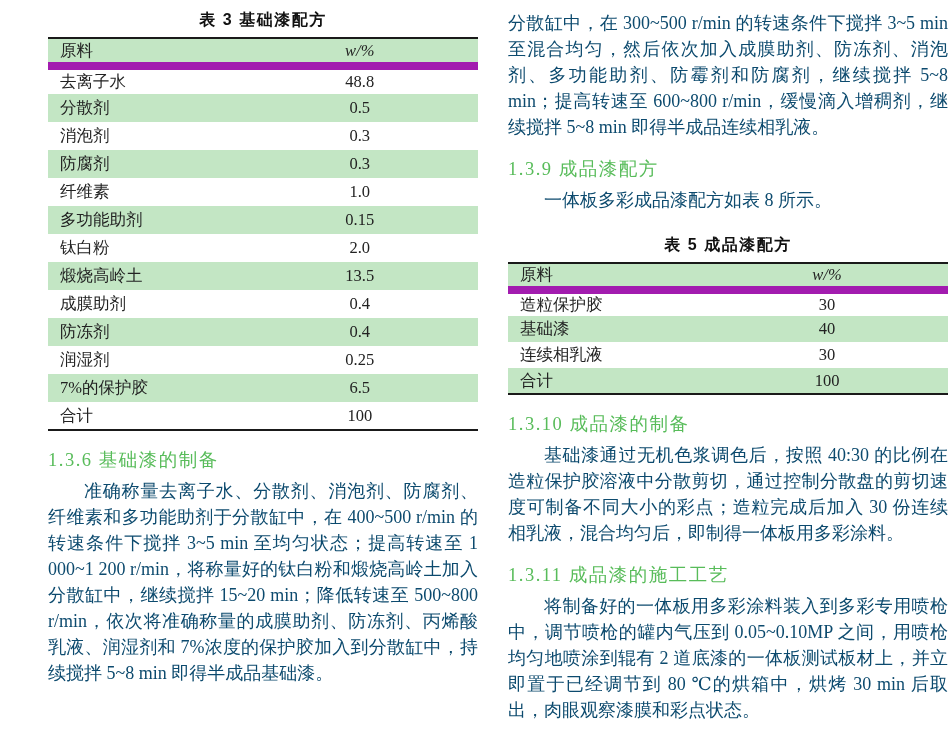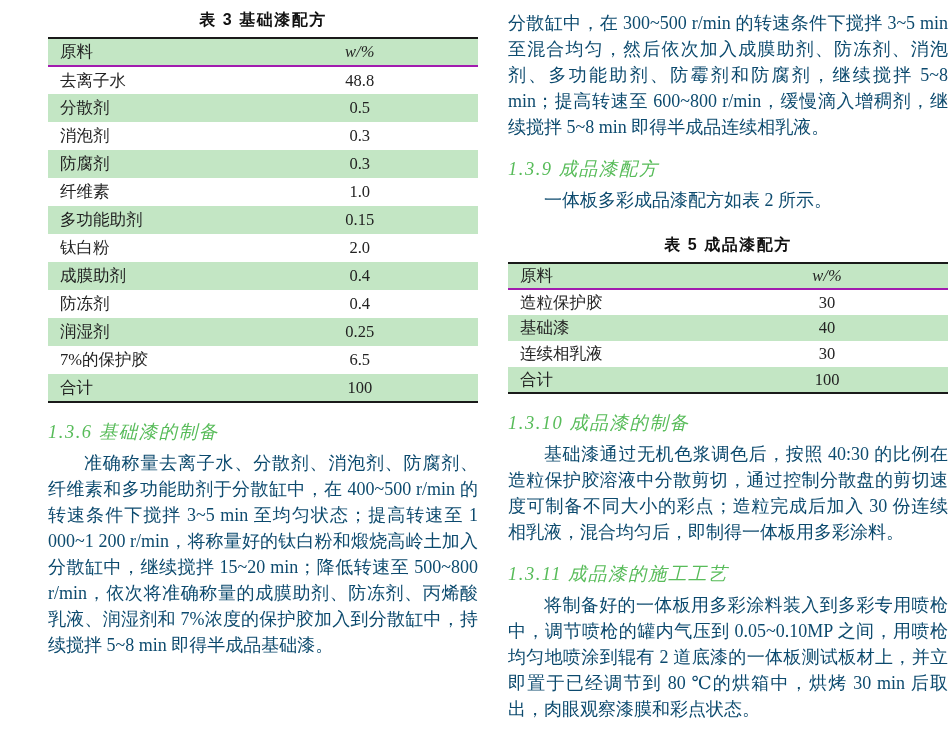--- a/index.html
+++ b/index.html
@@ -37,29 +37,28 @@
     font-weight: normal;
     text-align: left;
     padding: 0 0 0 12px;
     height: 28px;
     color: #222;
   }
   table.t5 th, table.t5 td { height: 26px; }
   table.formula .val { text-align: center; padding: 0; width: 55%; }
   table.formula thead tr {
     background: var(--row-green, #c3e6c4);
-    border-bottom: 2px solid #a21caf;
+    border-bottom: 8px solid #a21caf;
   }
   table.formula tbody tr:nth-child(even) { background: var(--row-green, #c3e6c4); }
   .wit { font-style: italic; }
 
   .sec-heading {
     color: var(--accent-green, #58bc5a);
     font-size: 18.5px;
-    font-style: italic;
     font-weight: normal;
     letter-spacing: 1.5px;
     margin: 16px 0 6px 0;
   }
   p.body {
     font-size: 18px;
     line-height: 26px;
     text-align: justify;
     margin: 6px 0 0 0;
     color: #0c4a6e;
@@ -107,20 +106,24 @@
           </tr>
         <tr>
             <td>多功能助剂</td>
             <td class="val">0.15</td>
           </tr>
         <tr>
             <td>钛白粉</td>
             <td class="val">2.0</td>
           </tr>
         <tr>
+            <td>煅烧高岭土</td>
+            <td class="val">13.5</td>
+          </tr>
+        <tr>
             <td>成膜助剂</td>
             <td class="val">0.4</td>
           </tr>
         <tr>
             <td>防冻剂</td>
             <td class="val">0.4</td>
           </tr>
         <tr>
             <td>润湿剂</td>
             <td class="val">0.25</td>
@@ -140,21 +143,21 @@
 
     <p class="body indent">准确称量去离子水、分散剂、消泡剂、防腐剂、纤维素和多功能助剂于分散缸中，在 400~500 r/min 的转速条件下搅拌 3~5 min 至均匀状态；提高转速至 1 000~1 200 r/min，将称量好的钛白粉和煅烧高岭土加入分散缸中，继续搅拌 15~20 min；降低转速至 500~800 r/min，依次将准确称量的成膜助剂、防冻剂、丙烯酸乳液、润湿剂和 7%浓度的保护胶加入到分散缸中，持续搅拌 5~8 min 即得半成品基础漆。</p>
   </div>
 
   <div class="col col-right">
 
     <p class="body first">分散缸中，在 300~500 r/min 的转速条件下搅拌 3~5 min 至混合均匀，然后依次加入成膜助剂、防冻剂、消泡剂、多功能助剂、防霉剂和防腐剂，继续搅拌 5~8 min；提高转速至 600~800 r/min，缓慢滴入增稠剂，继续搅拌 5~8 min 即得半成品连续相乳液。</p>
 
     <h3 class="sec-heading">1.3.9 成品漆配方</h3>
 
-    <p class="body indent">一体板多彩成品漆配方如表 2 所示。</p>
+    <p class="body indent">一体板多彩成品漆配方如表 8 所示。</p>
 
     <div class="table-title">表 5 成品漆配方</div>
 
     <table class="formula t5">
       <thead>
         <tr>
           <th>原料</th>
           <th class="val wit">w/%</th>
         </tr>
       </thead>

